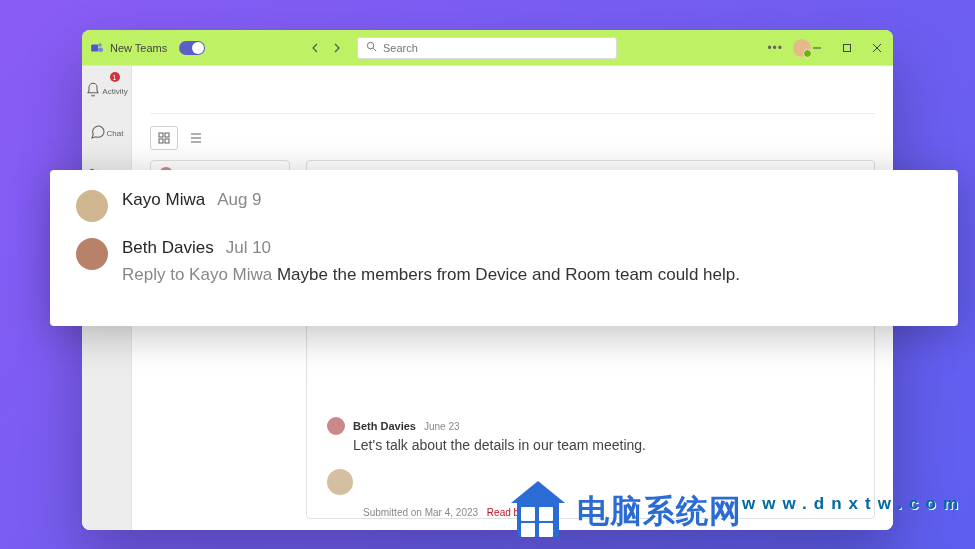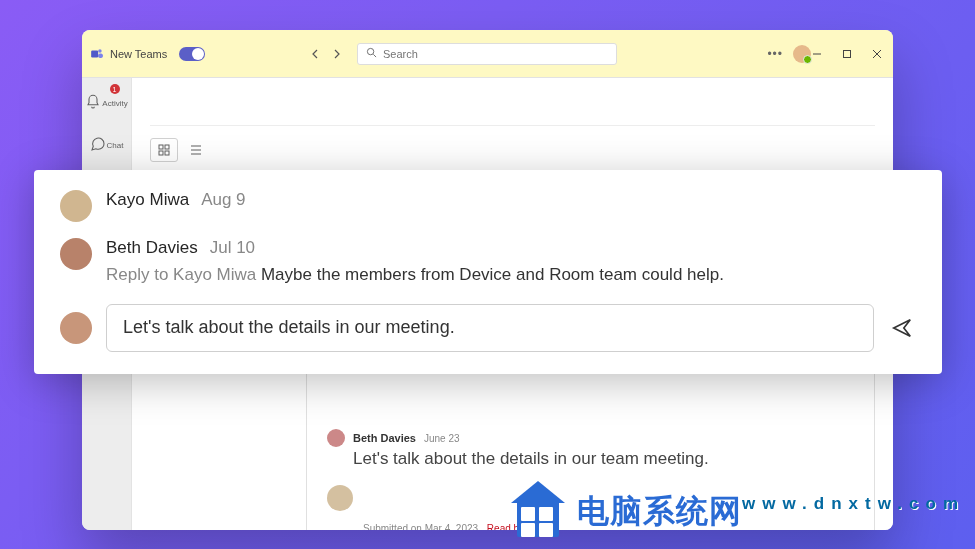--- a/index.html
+++ b/index.html
@@ -1,20 +1,20 @@
 <!DOCTYPE html>
 <html><head>
 <meta charset="utf-8">
 <style>
   * { box-sizing: border-box; margin: 0; padding: 0; font-family: "Segoe UI", -apple-system, sans-serif; }
   body { width: 975px; height: 549px; overflow: hidden; position: relative; background: linear-gradient(135deg, #8a5cf5 0%, #5d5fef 100%); }
 
   
   .teams-window { position: absolute; left: 82px; top: 30px; width: 811px; height: 500px; background: #f0f0f0; border-radius: 8px; box-shadow: 0 30px 60px rgba(0,0,0,0.25); overflow: hidden; }
-  .titlebar { height: 48px; background: #fef9c3; display: flex; align-items: center; padding: 12px 8px; position: relative; border-bottom: 1px solid #e2e2e2; }
+  .titlebar { height: 36px; background: #bef264; display: flex; align-items: center; padding: 12px 8px; position: relative; border-bottom: 1px solid #e2e2e2; }
   .titlebar-left { display: flex; align-items: center; gap: 6px; }
   .teams-logo { width: 14px; height: 14px; display:flex; align-items:center; justify-content:center; }
   .title { font-size: 11px; color: #444; }
   .toggle { width: 26px; height: 14px; background: #5b5fc7; border-radius: 8px; position: relative; margin-left: 6px; }
   .toggle::after { content:""; position:absolute; right:1px; top:1px; width:12px; height:12px; background:#fff; border-radius:50%; }
   .nav-arrows { position: absolute; left: 225px; display: flex; gap: 2px; }
   .nav-arrow { width: 18px; height: 18px; display:flex; align-items:center; justify-content:center; color:#555; font-size:11px; }
   .searchbox { position: absolute; left: 275px; width: 260px; height: 22px; background: #fff; border: 1px solid #ddd; border-radius: 3px; display:flex; align-items:center; padding:0 8px; gap:6px; }
   .searchbox input { border:none; outline:none; font-size:11px; flex:1; background:transparent; }
   .search-icon { color:#666; font-size:11px; line-height:1; margin-top:-1px; }
@@ -40,28 +40,28 @@
   .side-card { border:1px solid #e0e0e0; border-radius:4px; padding:6px 8px; display:flex; align-items:center; gap:6px; }
   .mini-avatar { width:14px; height:14px; border-radius:50%; background:#c88; }
   .side-name { font-size:10px; color:#333; font-weight:600; }
   .main-card { flex:1; border:1px solid #e0e0e0; border-radius:4px; min-height: 300px; padding-top: 250px; }
 
   .post-row { padding: 6px 20px; }
   .post-row .head { display:flex; align-items:center; gap:8px; }
   .post-row .mini-avatar { width:18px; height:18px; }
   .post-name { font-size:11px; font-weight:600; color:#333; }
   .post-date { font-size:10px; color:#888; }
-  .post-body { font-size:17px; color:#444; margin-left:26px; margin-top:2px; }
+  .post-body { font-size:14px; color:#444; margin-left:26px; margin-top:2px; }
   .submit-line { font-size:10px; color:#888; margin-left:26px; margin-top:2px; }
   .read-by { color:#c50f1f; margin-left:6px; }
   .round-avatar { width:26px; height:26px; border-radius:50%; background:#d4c0a0; display:inline-block; vertical-align:middle; }
   .submit-row { padding: 10px 20px; display:flex; align-items:center; gap:8px; }
 
   
-  .overlay-card { position:absolute; left:34px; top:170px; width:908px; background:#fff; border-radius:4px; padding: 20px 26px 22px; box-shadow: 0 8px 40px rgba(0,0,0,0.25); }
+  .overlay-card { position:absolute; left:50px; top:170px; width:908px; background:#fff; border-radius:4px; padding: 20px 26px 22px; box-shadow: 0 8px 40px rgba(0,0,0,0.25); }
   .msg { display:flex; gap:14px; margin-bottom:16px; }
   .msg .avatar { width:32px; height:32px; border-radius:50%; flex-shrink:0; }
   .av1 { background:#d0b690; }
   .av2 { background:#b8826a; }
   .av3 { background:#c8967a; }
   .msg .content { flex:1; }
   .msg .line1 { display:flex; gap:12px; align-items:baseline; }
   .msg .author { font-size:17px; font-weight:400; color:#262626; }
   .msg .date { font-size:17px; color:#888; }
   .msg .text { font-size:17px; color:#333; line-height:1.5; margin-top:4px; }
@@ -244,31 +244,20 @@
   <div class="msg">
     <div class="avatar av2"></div>
     <div class="content">
       <div class="line1">
         <span class="author">Beth Davies</span>
         <span class="date">Jul 10</span>
       </div>
       <div class="text"><span class="reply-tag">Reply to Kayo Miwa</span><span> Maybe the members from Device and Room team could help.</span></div>
     </div>
   </div>
-  <div class="compose">
-    <div class="avatar av3"></div>
-    <div class="compose-box">
-      <span>Let's talk about the details in our meeting.</span>
-    </div>
-    <div class="send-btn">
-      <svg width="22" height="22" viewBox="0 0 24 24" fill="none" stroke="#333" stroke-width="1.8">
-          <path d="M3 12 L21 3 L14 12 L21 21 Z"></path>
-        </svg>
-    </div>
-  </div>
 </div>
 
 <div class="watermark">
   <div class="wm-logo">
     <div class="wm-roof"></div>
     <div class="wm-house"></div>
     <div class="wm-window" style="left:10px; bottom:18px;"></div>
     <div class="wm-window" style="left:28px; bottom:18px;"></div>
     <div class="wm-window" style="left:10px; bottom:2px;"></div>
     <div class="wm-window" style="left:28px; bottom:2px;"></div>

